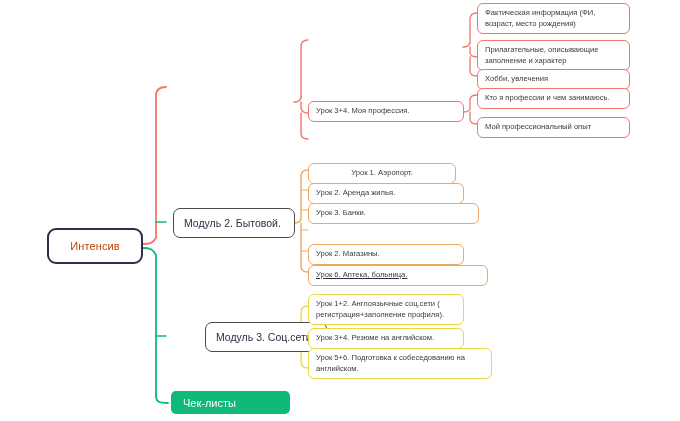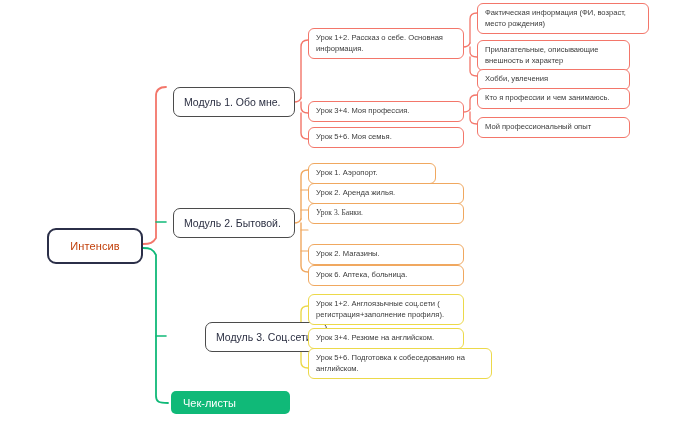--- a/index.html
+++ b/index.html
@@ -143,68 +143,59 @@
     <path d="M294 337 C298 337, 300 336, 301 333" stroke="#ecd94a" stroke-width="1.4" stroke-linecap="round"></path>
     <path d="M301 333 L301 312 C301 308, 303 306, 308 306" stroke="#ecd94a" stroke-width="1.4" stroke-linecap="round"></path>
     <path d="M301 337 L301 362 C301 366, 303 368, 308 368" stroke="#ecd94a" stroke-width="1.4" stroke-linecap="round"></path>
     <path d="M301 336 L308 336" stroke="#ecd94a" stroke-width="1.2" stroke-linecap="round"></path>
   </svg>
 
   <div class="node root">
     <span class="label">Интенсив</span>
   </div>
 
-  <div class="node module" style="left:173px; top:87px; width:122px;">
-    <span class="label">Модуль 1. Обо мне.</span>
-  </div>
-
-  <div class="node leaf c-red" style="left:308px; top:28px; width:156px;">
-    <span class="label">Урок 1+2. Рассказ о себе. Основная информация.</span>
-  </div>
+
   <div class="node leaf c-red" style="left:308px; top:101px; width:156px;">
     <span class="label">Урок 3+4. Моя профессия.</span>
   </div>
-  <div class="node leaf c-red" style="left:308px; top:127px; width:156px;">
-    <span class="label">Урок 5+6. Моя семья.</span>
-  </div>
-
-  <div class="node leaf c-red" style="left:477px; top:3px; width:172px;">
+
+  <div class="node leaf c-red" style="left:477px; top:3px; width:153px;">
     <span class="label">Фактическая информация (ФИ, возраст, место рождения)</span>
   </div>
   <div class="node leaf c-red" style="left:477px; top:40px; width:153px;">
-    <span class="label">Прилагательные, описывающие внешность и характер</span>
+    <span class="label">Прилагательные, описывающие заполнение и характер</span>
   </div>
   <div class="node leaf c-red" style="left:477px; top:69px; width:153px;">
     <span class="label">Хобби, увлечения</span>
   </div>
 
   <div class="node leaf c-red" style="left:477px; top:88px; width:153px;">
     <span class="label">Кто я профессии и чем занимаюсь.</span>
   </div>
   <div class="node leaf c-red" style="left:477px; top:117px; width:153px;">
     <span class="label">Мой профессиональный опыт</span>
   </div>
 
   <div class="node module" style="left:173px; top:208px; width:122px;">
     <span class="label">Модуль 2. Бытовой.</span>
   </div>
 
-  <div class="node leaf c-orange" style="left:308px; top:163px; width:128px;">
+  <div class="node leaf c-orange" style="left:308px; top:163px; width:148px;text-align:center;">
     <span class="label">Урок 1. Аэропорт.</span>
   </div>
   <div class="node leaf c-orange" style="left:308px; top:183px; width:156px;">
     <span class="label">Урок 2. Аренда жилья.</span>
   </div>
-  <div class="node leaf c-orange" style="left:308px; top:203px; width:156px;font-family:Liberation Serif, serif;">
+  <div class="node leaf c-orange" style="left:308px; top:203px; width:171px;">
     <span class="label">Урок 3. Банки.</span>
   </div>
   <div class="node leaf c-orange" style="left:308px; top:244px; width:156px;">
     <span class="label">Урок 2. Магазины.</span>
   </div>
-  <div class="node leaf c-orange" style="left:308px; top:265px; width:156px;">
+  <div class="node leaf c-orange" style="left:308px; top:265px; width:180px;text-decoration:underline;">
     <span class="label">Урок 6. Аптека, больница.</span>
   </div>
 
   <div class="node module" style="left:173px; top:322px; width:122px;margin-left:32px;">
     <span class="label">Модуль 3. Соц.сети+CV</span>
   </div>
 
   <div class="node leaf c-yellow" style="left:308px; top:294px; width:156px;">
     <span class="label">Урок 1+2. Англоязычные соц.сети ( регистрация+заполнение профиля).</span>
   </div>

